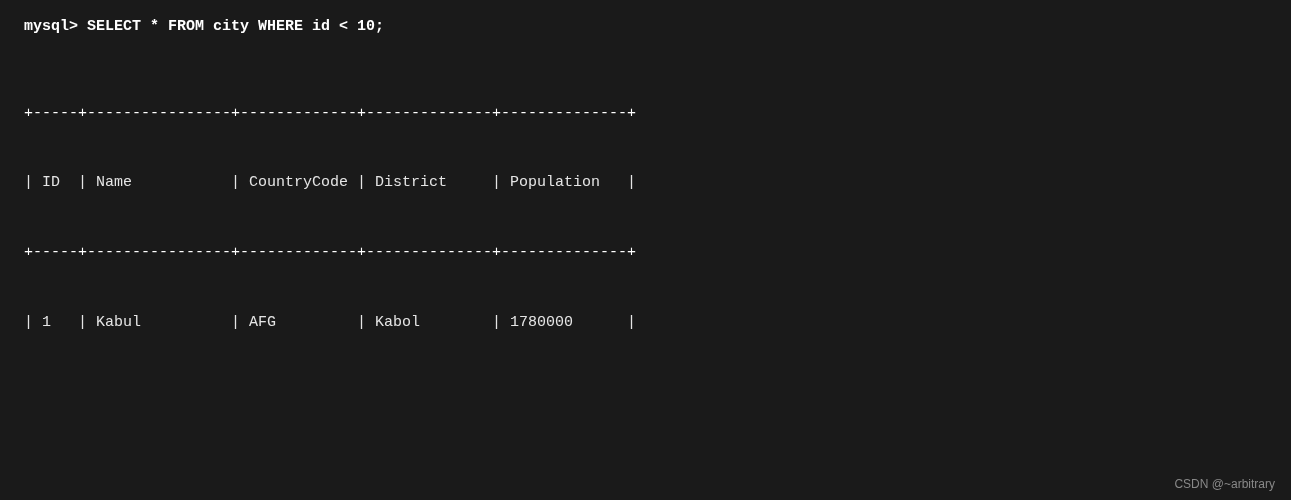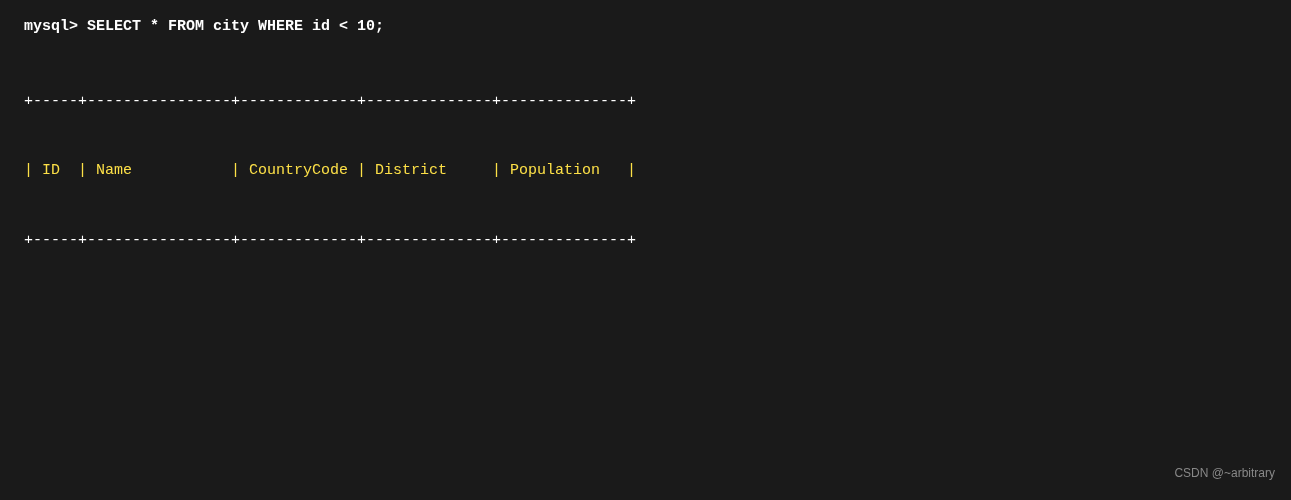--- a/index.html
+++ b/index.html
@@ -19,54 +19,55 @@
     }
     .terminal {
       background-color: #1a1a1a;
       padding: 18px 24px 18px 24px;
       width: 100%;
       height: 100%;
     }
     .command-line {
       color: #ffffff;
       font-weight: bold;
-      margin-bottom: 8px;
+      margin-bottom: 20px;
       font-size: 15px;
     }
     .sql-table {
       font-family: 'Courier New', Courier, monospace;
       font-size: 15px;
       color: #ffffff;
       line-height: 1.55;
       white-space: pre;
     }
     .separator-line {
       color: #ffffff;
     }
     .table-row {
-      color: #fde047;
+      color: #e5e5e5;
     }
     .watermark {
       position: absolute;
-      bottom: 20px;
+      bottom: 9px;
       right: 16px;
       color: #888888;
       font-size: 12px;
       font-family: Arial, sans-serif;
     }
   </style>
 </head>
 <body>
 
 <div class="terminal">
   <div class="command-line">mysql&gt; SELECT * FROM city WHERE id &lt; 10;</div>
   <div class="sql-table">
     <div class="separator-line">+-----+----------------+-------------+--------------+--------------+</div>
     <div class="table-row">| ID  | Name           | CountryCode | District     | Population   |</div>
     <div class="separator-line">+-----+----------------+-------------+--------------+--------------+</div>
+    <div class="table-row">| 1   | Kabul          | AFG         | Kabol        | 1780000      |</div>
     
     
     
     
     
     
     
   </div>
 
 </div>

